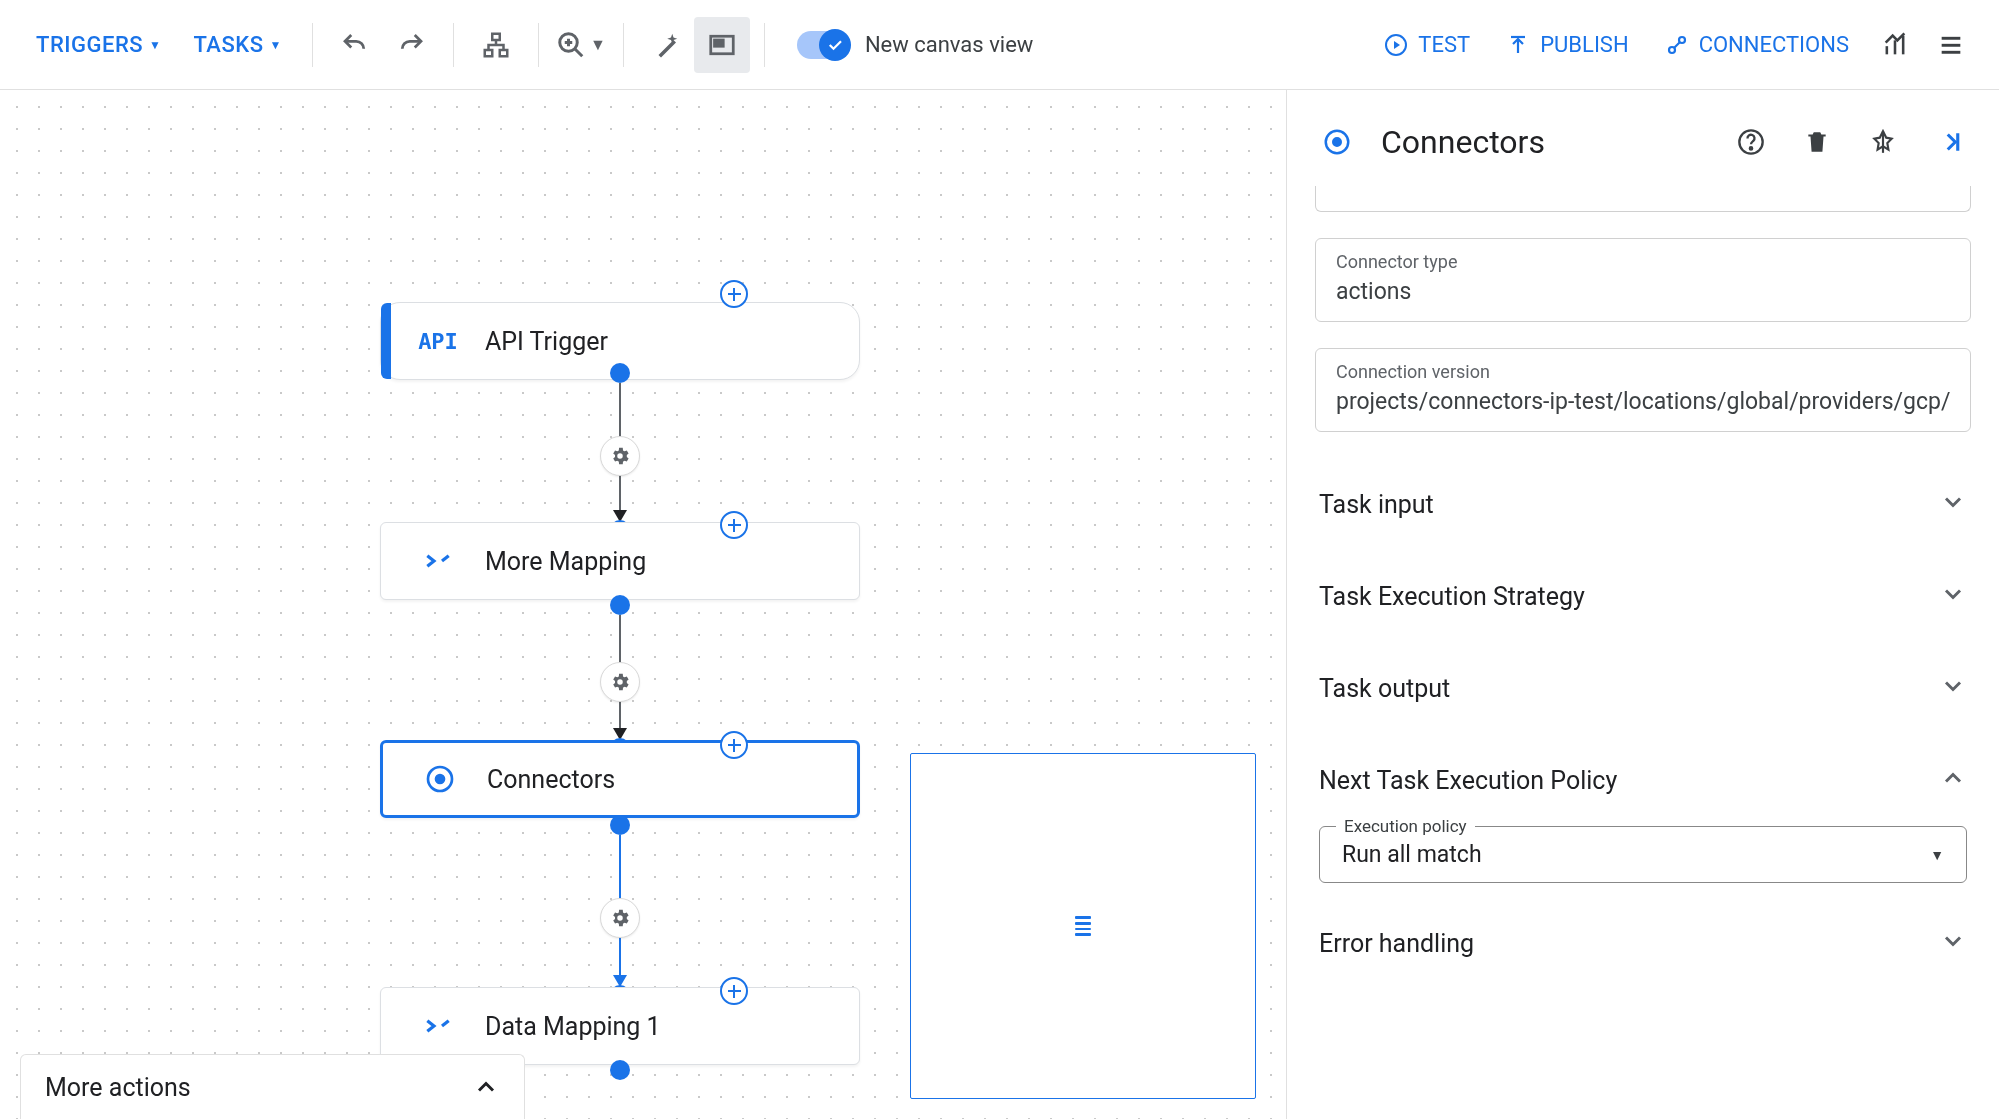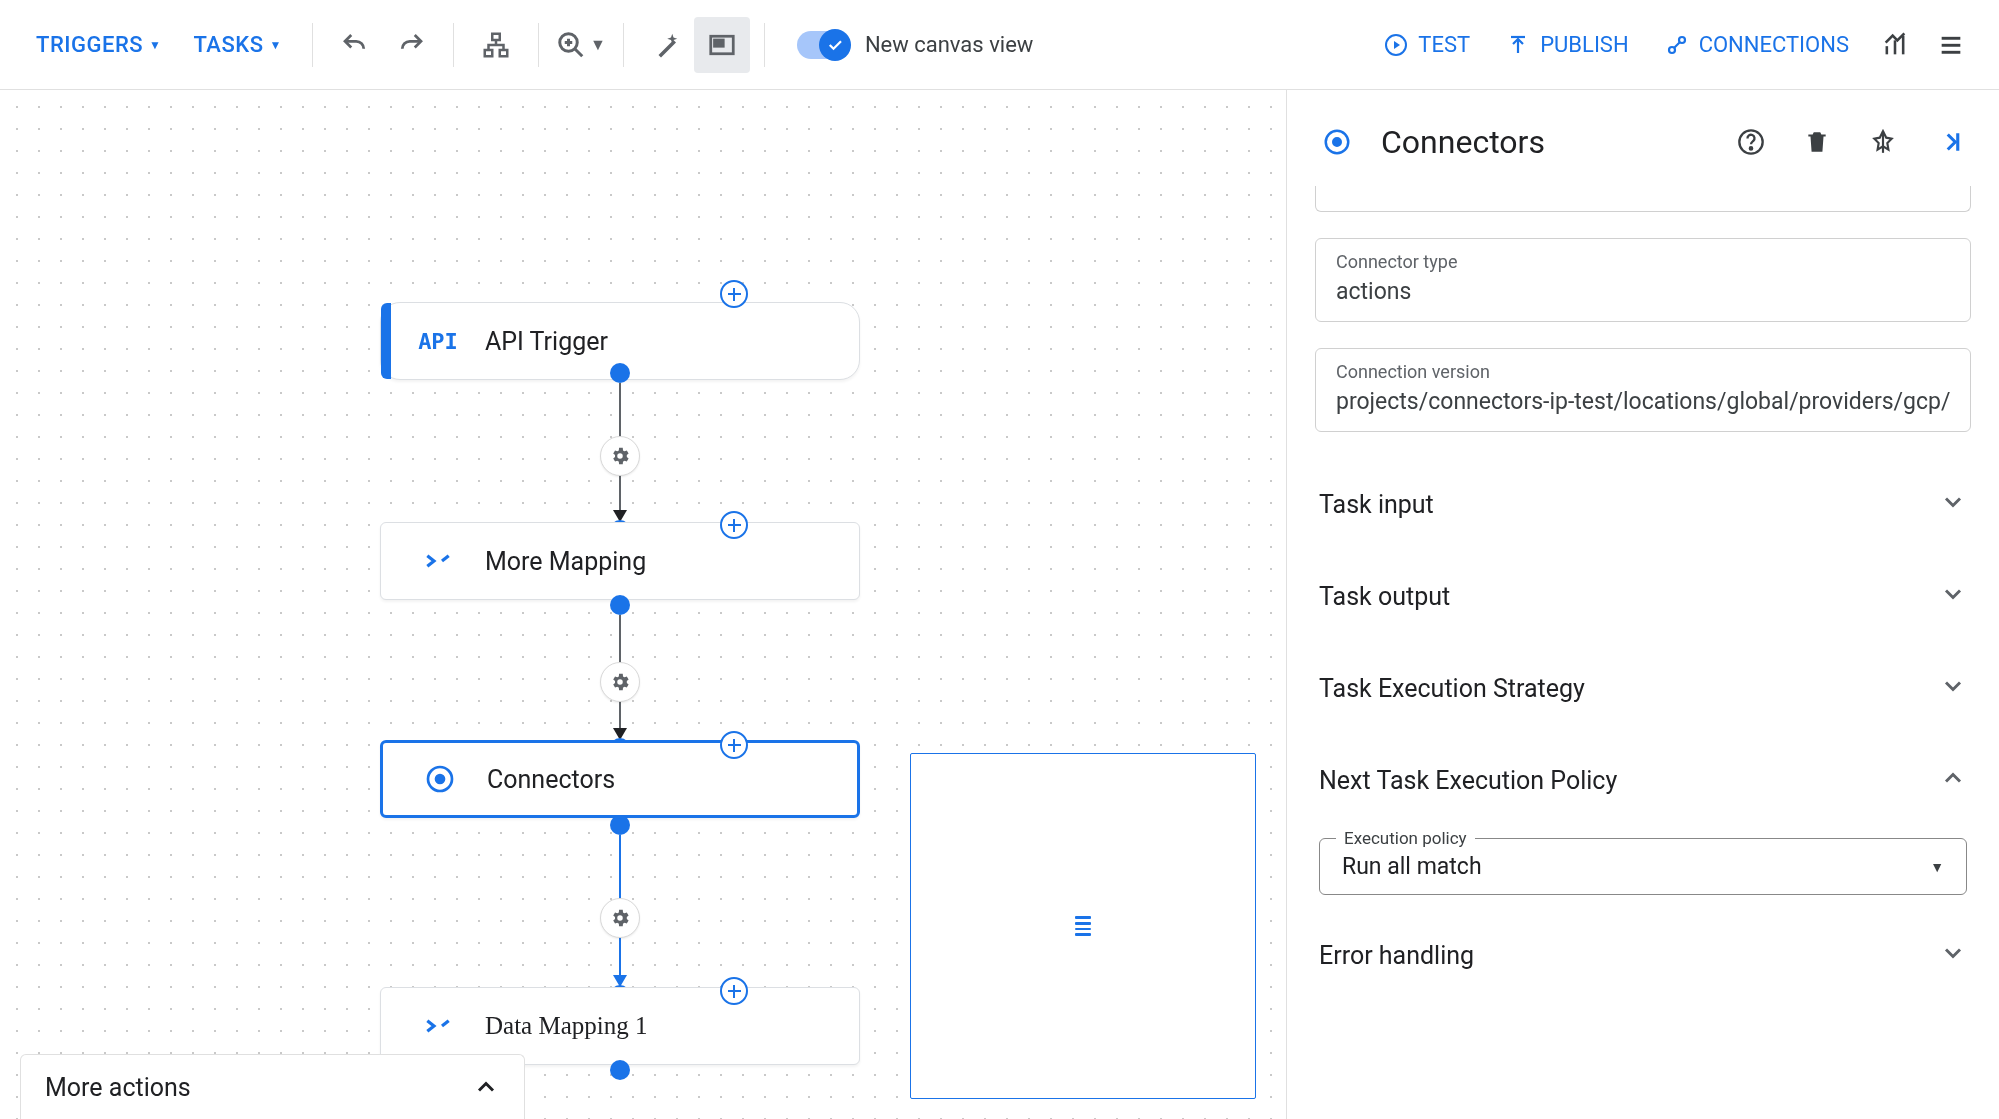--- a/index.html
+++ b/index.html
@@ -317,21 +317,21 @@
     padding: 30px 32px;
     cursor: pointer;
   }
   .section .slabel {
     font-size: 25px;
     color: #202124;
     font-weight: 400;
   }
   .section .chev svg { width: 28px; height: 28px; color: #5f6368; }
   .policy-field {
-    margin: 12px 32px 14px 32px;
+    margin: 0 32px 14px 32px;
     border: 1px solid #888;
     border-radius: 6px;
     padding: 14px 22px;
     position: relative;
     display:flex;
     align-items:center;
     justify-content: space-between;
   }
   .policy-field .plabel {
     position: absolute;
@@ -516,21 +516,21 @@
     <div class="port" style="left:610px; top:725px;"></div>
     <div class="edge-line selected" style="left:619px; top:745px; height:150px;"></div>
     <div class="gear" style="left:600px; top:808px;">
       <svg width="22" height="22" viewBox="0 0 24 24" fill="currentColor">
           <path d="M19.4 13a7.5 7.5 0 000-2l2-1.6-2-3.4-2.4.9a7.5 7.5 0 00-1.7-1L15 3h-4l-.3 2.9a7.5 7.5 0 00-1.7 1L6.6 6 4.6 9.4 6.6 11a7.5 7.5 0 000 2l-2 1.6 2 3.4 2.4-.9a7.5 7.5 0 001.7 1L11 21h4l.3-2.9a7.5 7.5 0 001.7-1l2.4.9 2-3.4zM12 15a3 3 0 110-6 3 3 0 010 6z"></path>
         </svg>
     </div>
     <div class="arrow selected" style="left:613px; top:885px;"></div>
     <div class="port" style="left:610px; top:895px;"></div>
 
-    <div class="node" style="left:380px; top:897px;font-family:Liberation Serif, serif;">
+    <div class="node" style="left:380px; top:897px;">
       <div class="task-icon">
         <svg width="32" height="32" viewBox="0 0 24 24" fill="none" stroke="#1a73e8" stroke-width="2.4">
             <path d="M4 8l5 4-5 4"></path>
             <path d="M20 8l-5 4"></path>
           </svg>
       </div>
       <div class="label">Data Mapping 1</div>
     </div>
     <div class="add-btn" style="left:720px; top:887px;"></div>
     <div class="port" style="left:610px; top:970px;"></div>
@@ -598,27 +598,27 @@
       <div class="fvalue">projects/connectors-ip-test/locations/global/providers/gcp/co</div>
     </div>
 
     <div class="section">
       <div class="slabel">Task input</div>
       <div class="chev"><svg viewBox="0 0 24 24" fill="none" stroke="currentColor" stroke-width="2.5">
             <polyline points="6 9 12 15 18 9"></polyline>
           </svg></div>
     </div>
     <div class="section">
-      <div class="slabel">Task output</div>
+      <div class="slabel">Task Execution Strategy</div>
       <div class="chev"><svg viewBox="0 0 24 24" fill="none" stroke="currentColor" stroke-width="2.5">
             <polyline points="6 9 12 15 18 9"></polyline>
           </svg></div>
     </div>
     <div class="section">
-      <div class="slabel">Task Execution Strategy</div>
+      <div class="slabel">Task output</div>
       <div class="chev"><svg viewBox="0 0 24 24" fill="none" stroke="currentColor" stroke-width="2.5">
             <polyline points="6 9 12 15 18 9"></polyline>
           </svg></div>
     </div>
     <div class="section">
       <div class="slabel">Next Task Execution Policy</div>
       <div class="chev"><svg viewBox="0 0 24 24" fill="none" stroke="currentColor" stroke-width="2.5">
             <polyline points="6 15 12 9 18 15"></polyline>
           </svg></div>
     </div>

